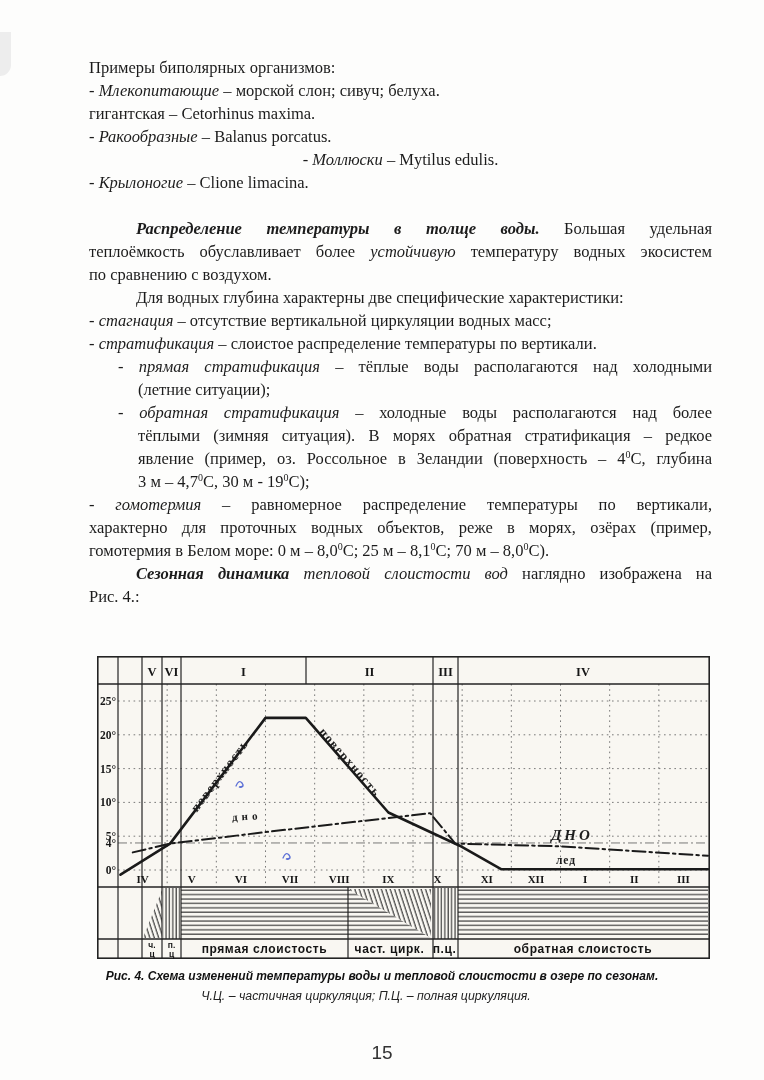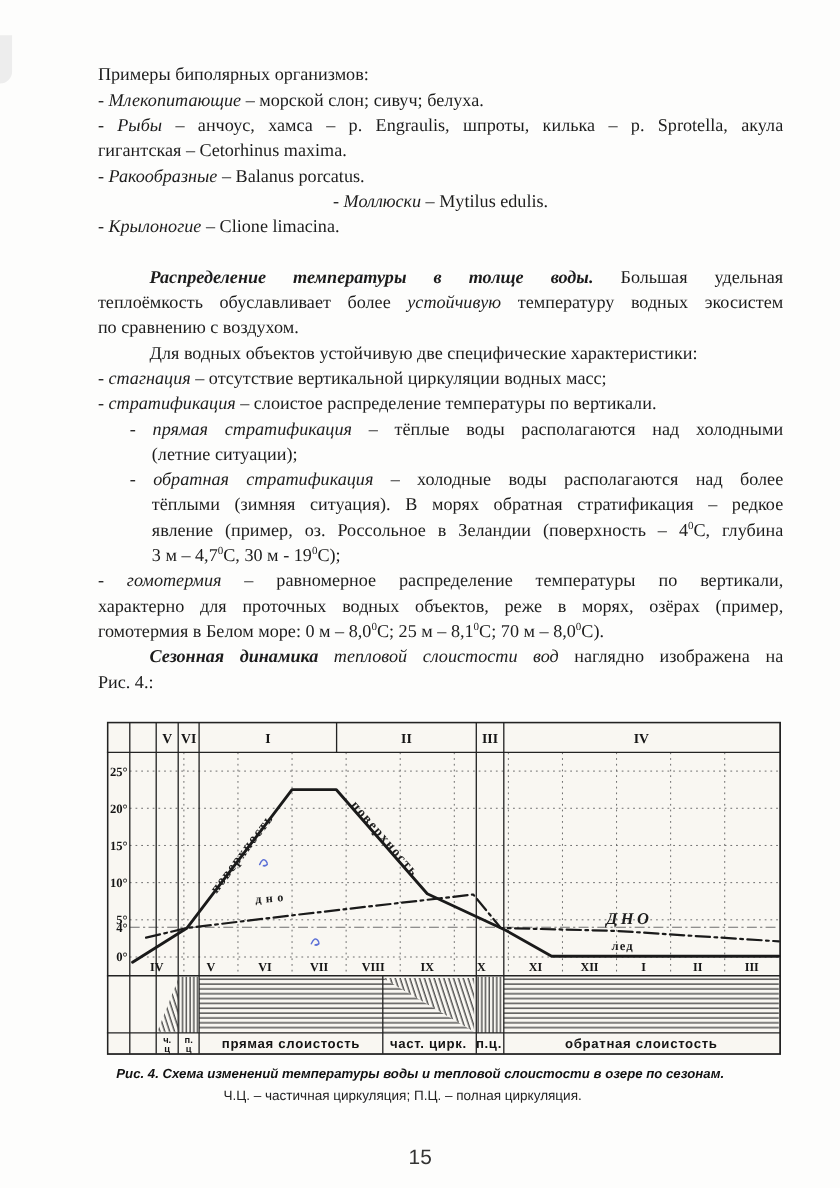--- a/index.html
+++ b/index.html
@@ -13,56 +13,55 @@
   .tline{display:block;}
   .tline.just{text-align:justify;text-align-last:justify;}
   .it{font-style:italic;}
   .bd{font-weight:bold;}
   sup{font-size:10px;line-height:0;vertical-align:super;}
   .corner-artifact{position:absolute;left:0;top:32px;width:11px;height:44px;background:#ededed;border-radius:0 0 12px 0;}
   .figure-wrap{position:absolute;left:97px;top:656px;width:613px;height:303px;}
   .caption1{position:absolute;left:0;top:969px;width:764px;text-align:center;
     font-family:"Liberation Sans",sans-serif;font-size:12px;font-weight:bold;font-style:italic;color:#111;}
   .caption2{position:absolute;left:0;top:989px;width:732px;text-align:center;
-    font-family:"Liberation Sans",sans-serif;font-size:12.3px;color:#222;}
+    font-family:"Liberation Sans",sans-serif;font-size:12.3px;font-style:italic;color:#222;}
   .page-number{position:absolute;left:0;top:1042px;width:764px;text-align:center;
     font-family:"Liberation Sans",sans-serif;font-size:19px;color:#333;}
 </style>
 </head>
 <body>
 
 <div class="corner-artifact"></div>
 
 <div class="text-block">
     <div class="para">
       <div class="tline" style="padding-left: 0px;"><span>Примеры биполярных организмов:</span></div>
     </div>
     <div class="para">
       <div class="tline" style="padding-left: 0px;"><span>- </span><span class="it">Млекопитающие</span><span> – морской слон; сивуч; белуха.</span></div>
     </div>
     <div class="para">
-      <div class="tline just" style="padding-left: 0px;"><span>- </span><span class="it">Рыбы</span><span> – анчоус, хамса – р. Engraulis, шпроты, килька – р. Sprotella, акула</span></div>
       <div class="tline" style="padding-left: 0px;"><span>гигантская – Cetorhinus maxima.</span></div>
     </div>
     <div class="para">
       <div class="tline" style="padding-left: 0px;"><span>- </span><span class="it">Ракообразные</span><span> – Balanus porcatus.</span></div>
     </div>
     <div class="para">
       <div class="tline" style="padding-left: 0px; text-align: center;"><span>- </span><span class="it">Моллюски</span><span> – Mytilus edulis.</span></div>
     </div>
     <div class="para">
       <div class="tline" style="padding-left: 0px;"><span>- </span><span class="it">Крылоногие</span><span> – Clione limacina.</span></div>
     </div>
     <div class="para" style="margin-top: 23px;">
       <div class="tline just" style="padding-left: 47px; margin-top: 12px;"><span class="it bd">Распределение температуры в толще воды.</span><span> Большая удельная</span></div>
       <div class="tline just" style="padding-left: 0px;"><span>теплоёмкость обуславливает более </span><span class="it">устойчивую</span><span> температуру водных экосистем</span></div>
       <div class="tline" style="padding-left: 0px;"><span>по сравнению с воздухом.</span></div>
     </div>
     <div class="para">
-      <div class="tline" style="padding-left: 47px;"><span>Для водных объектов устойчивую две специфические характеристики:</span></div>
+      <div class="tline" style="padding-left: 47px;"><span>Для водных глубина характерны две специфические характеристики:</span></div>
     </div>
     <div class="para">
       <div class="tline" style="padding-left: 0px;"><span>- </span><span class="it">стагнация</span><span> – отсутствие вертикальной циркуляции водных масс;</span></div>
     </div>
     <div class="para">
       <div class="tline" style="padding-left: 0px;"><span>- </span><span class="it">стратификация</span><span> – слоистое распределение  температуры по вертикали.</span></div>
     </div>
     <div class="para">
       <div class="tline just" style="padding-left: 29px;"><span>- </span><span class="it">прямая стратификация</span><span> – тёплые воды располагаются над холодными</span></div>
       <div class="tline" style="padding-left: 49px;"><span>(летние ситуации);</span></div>

